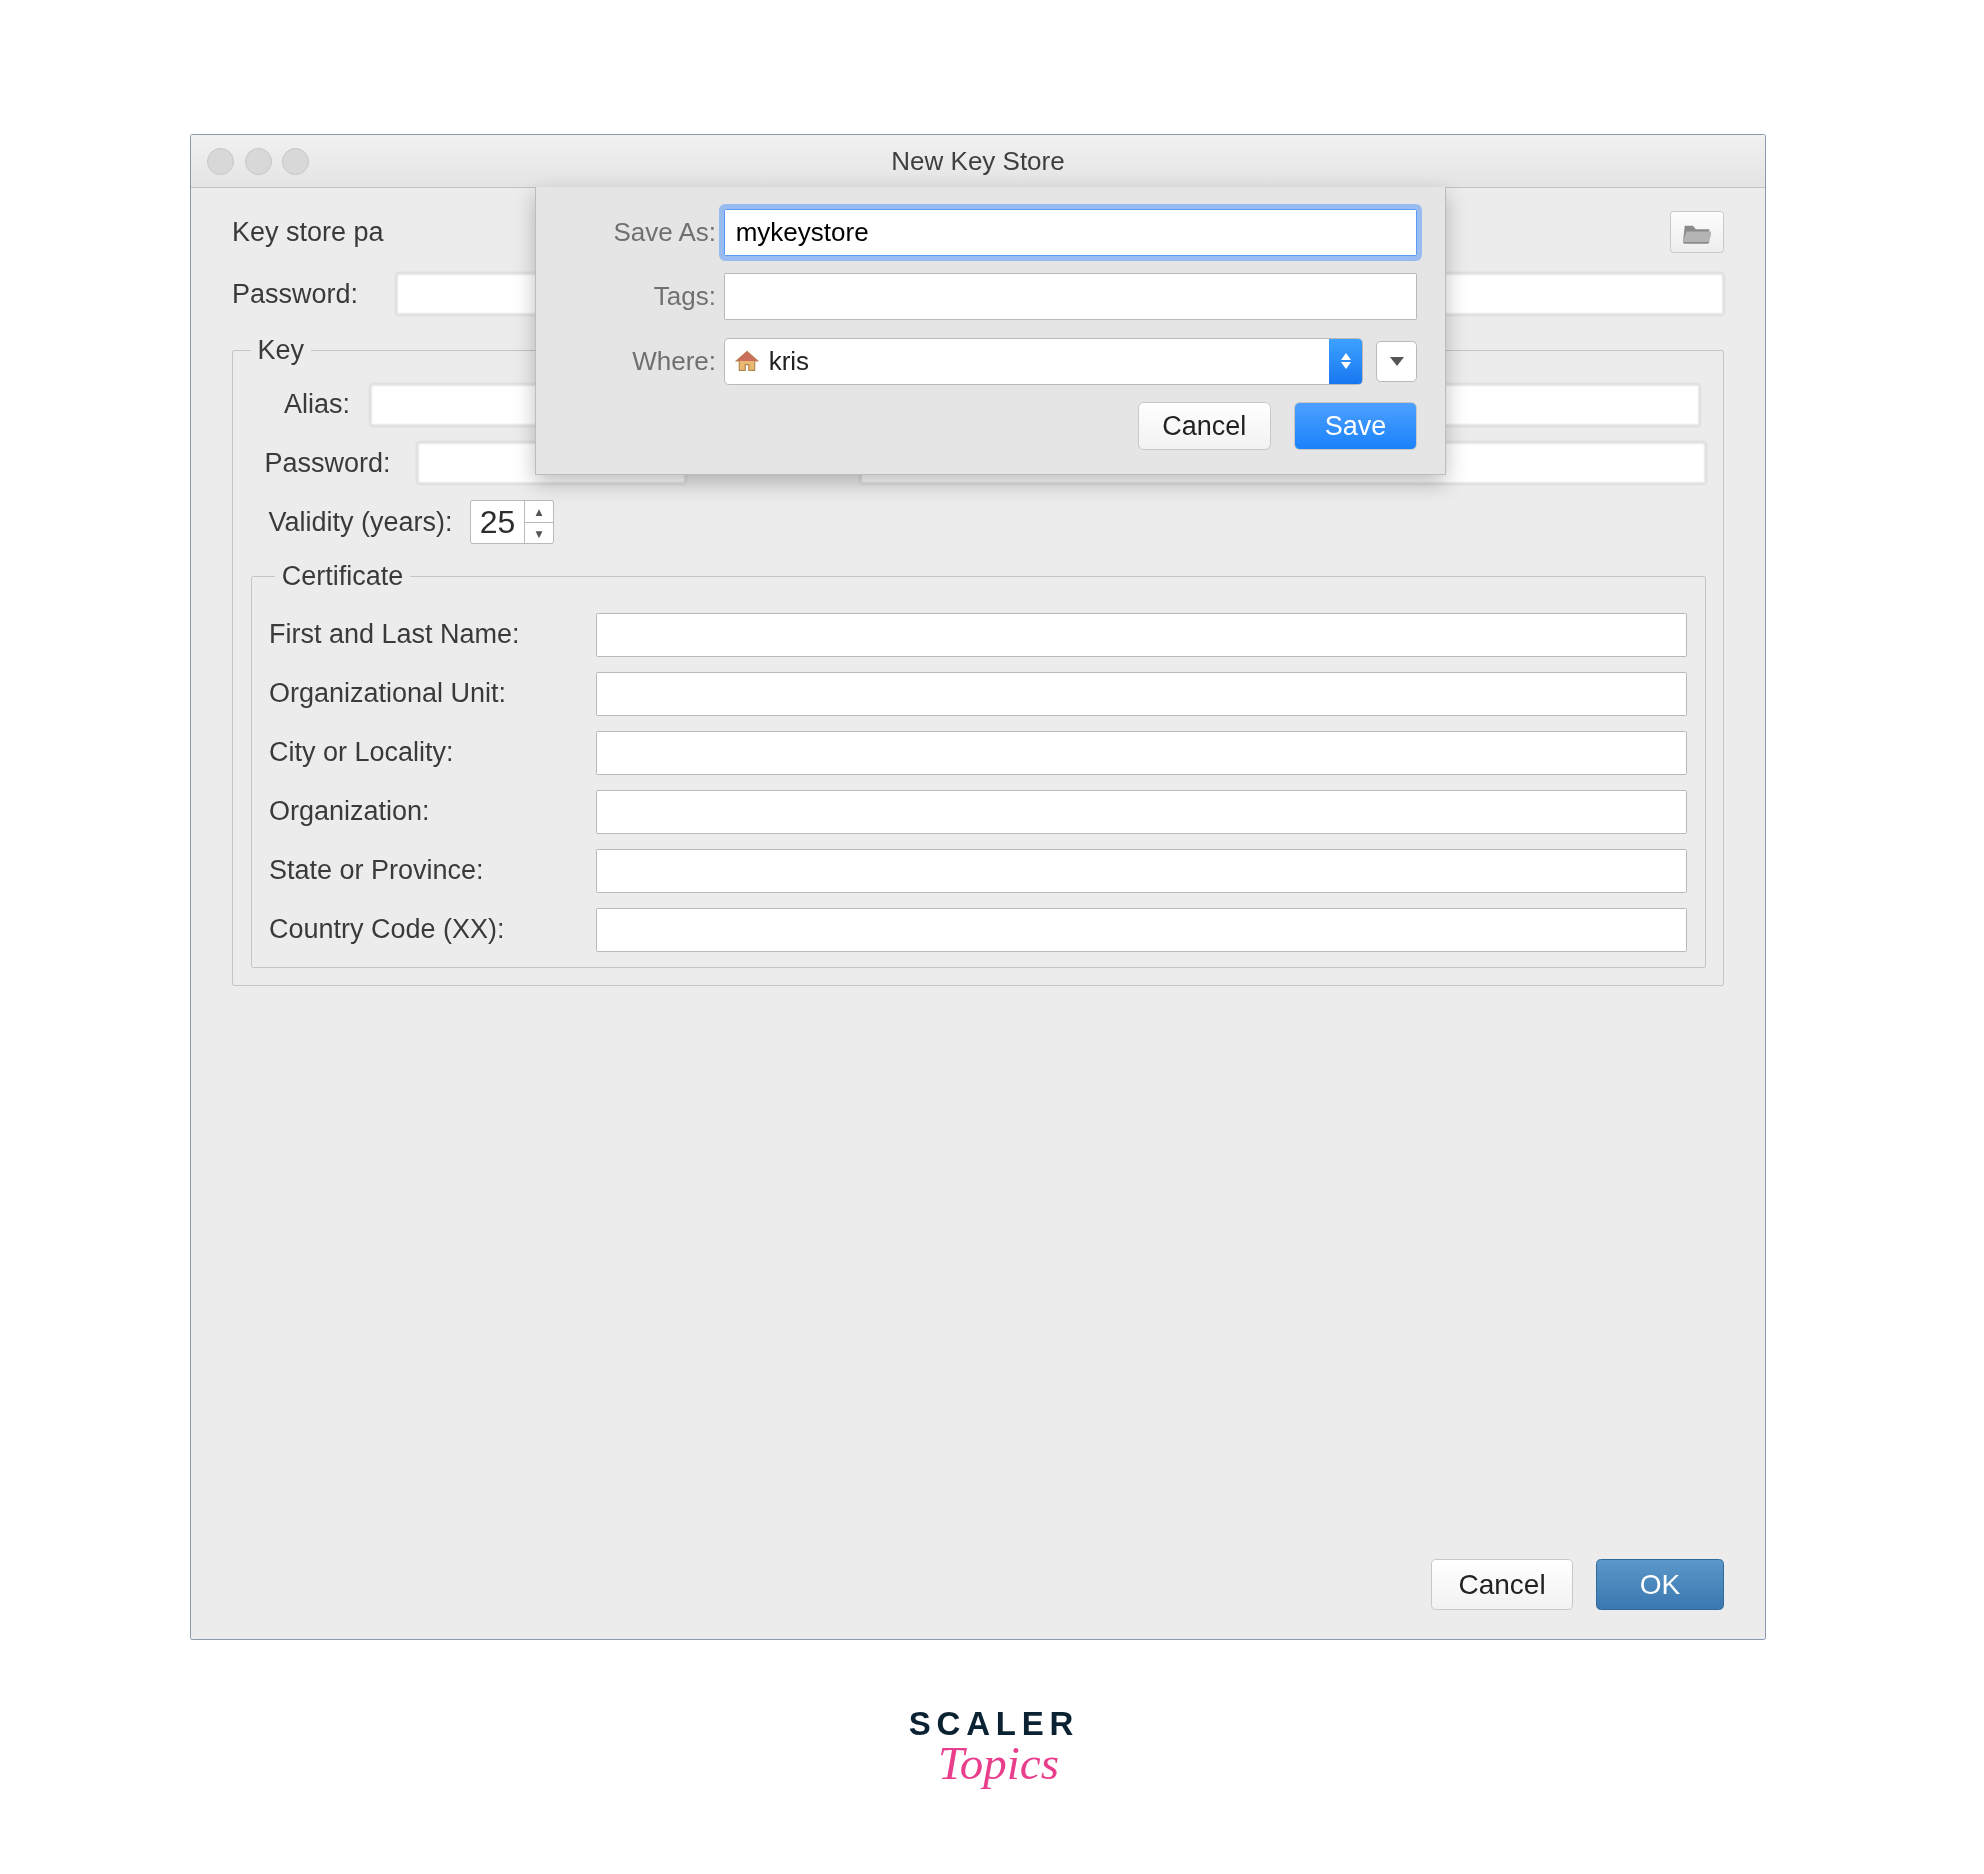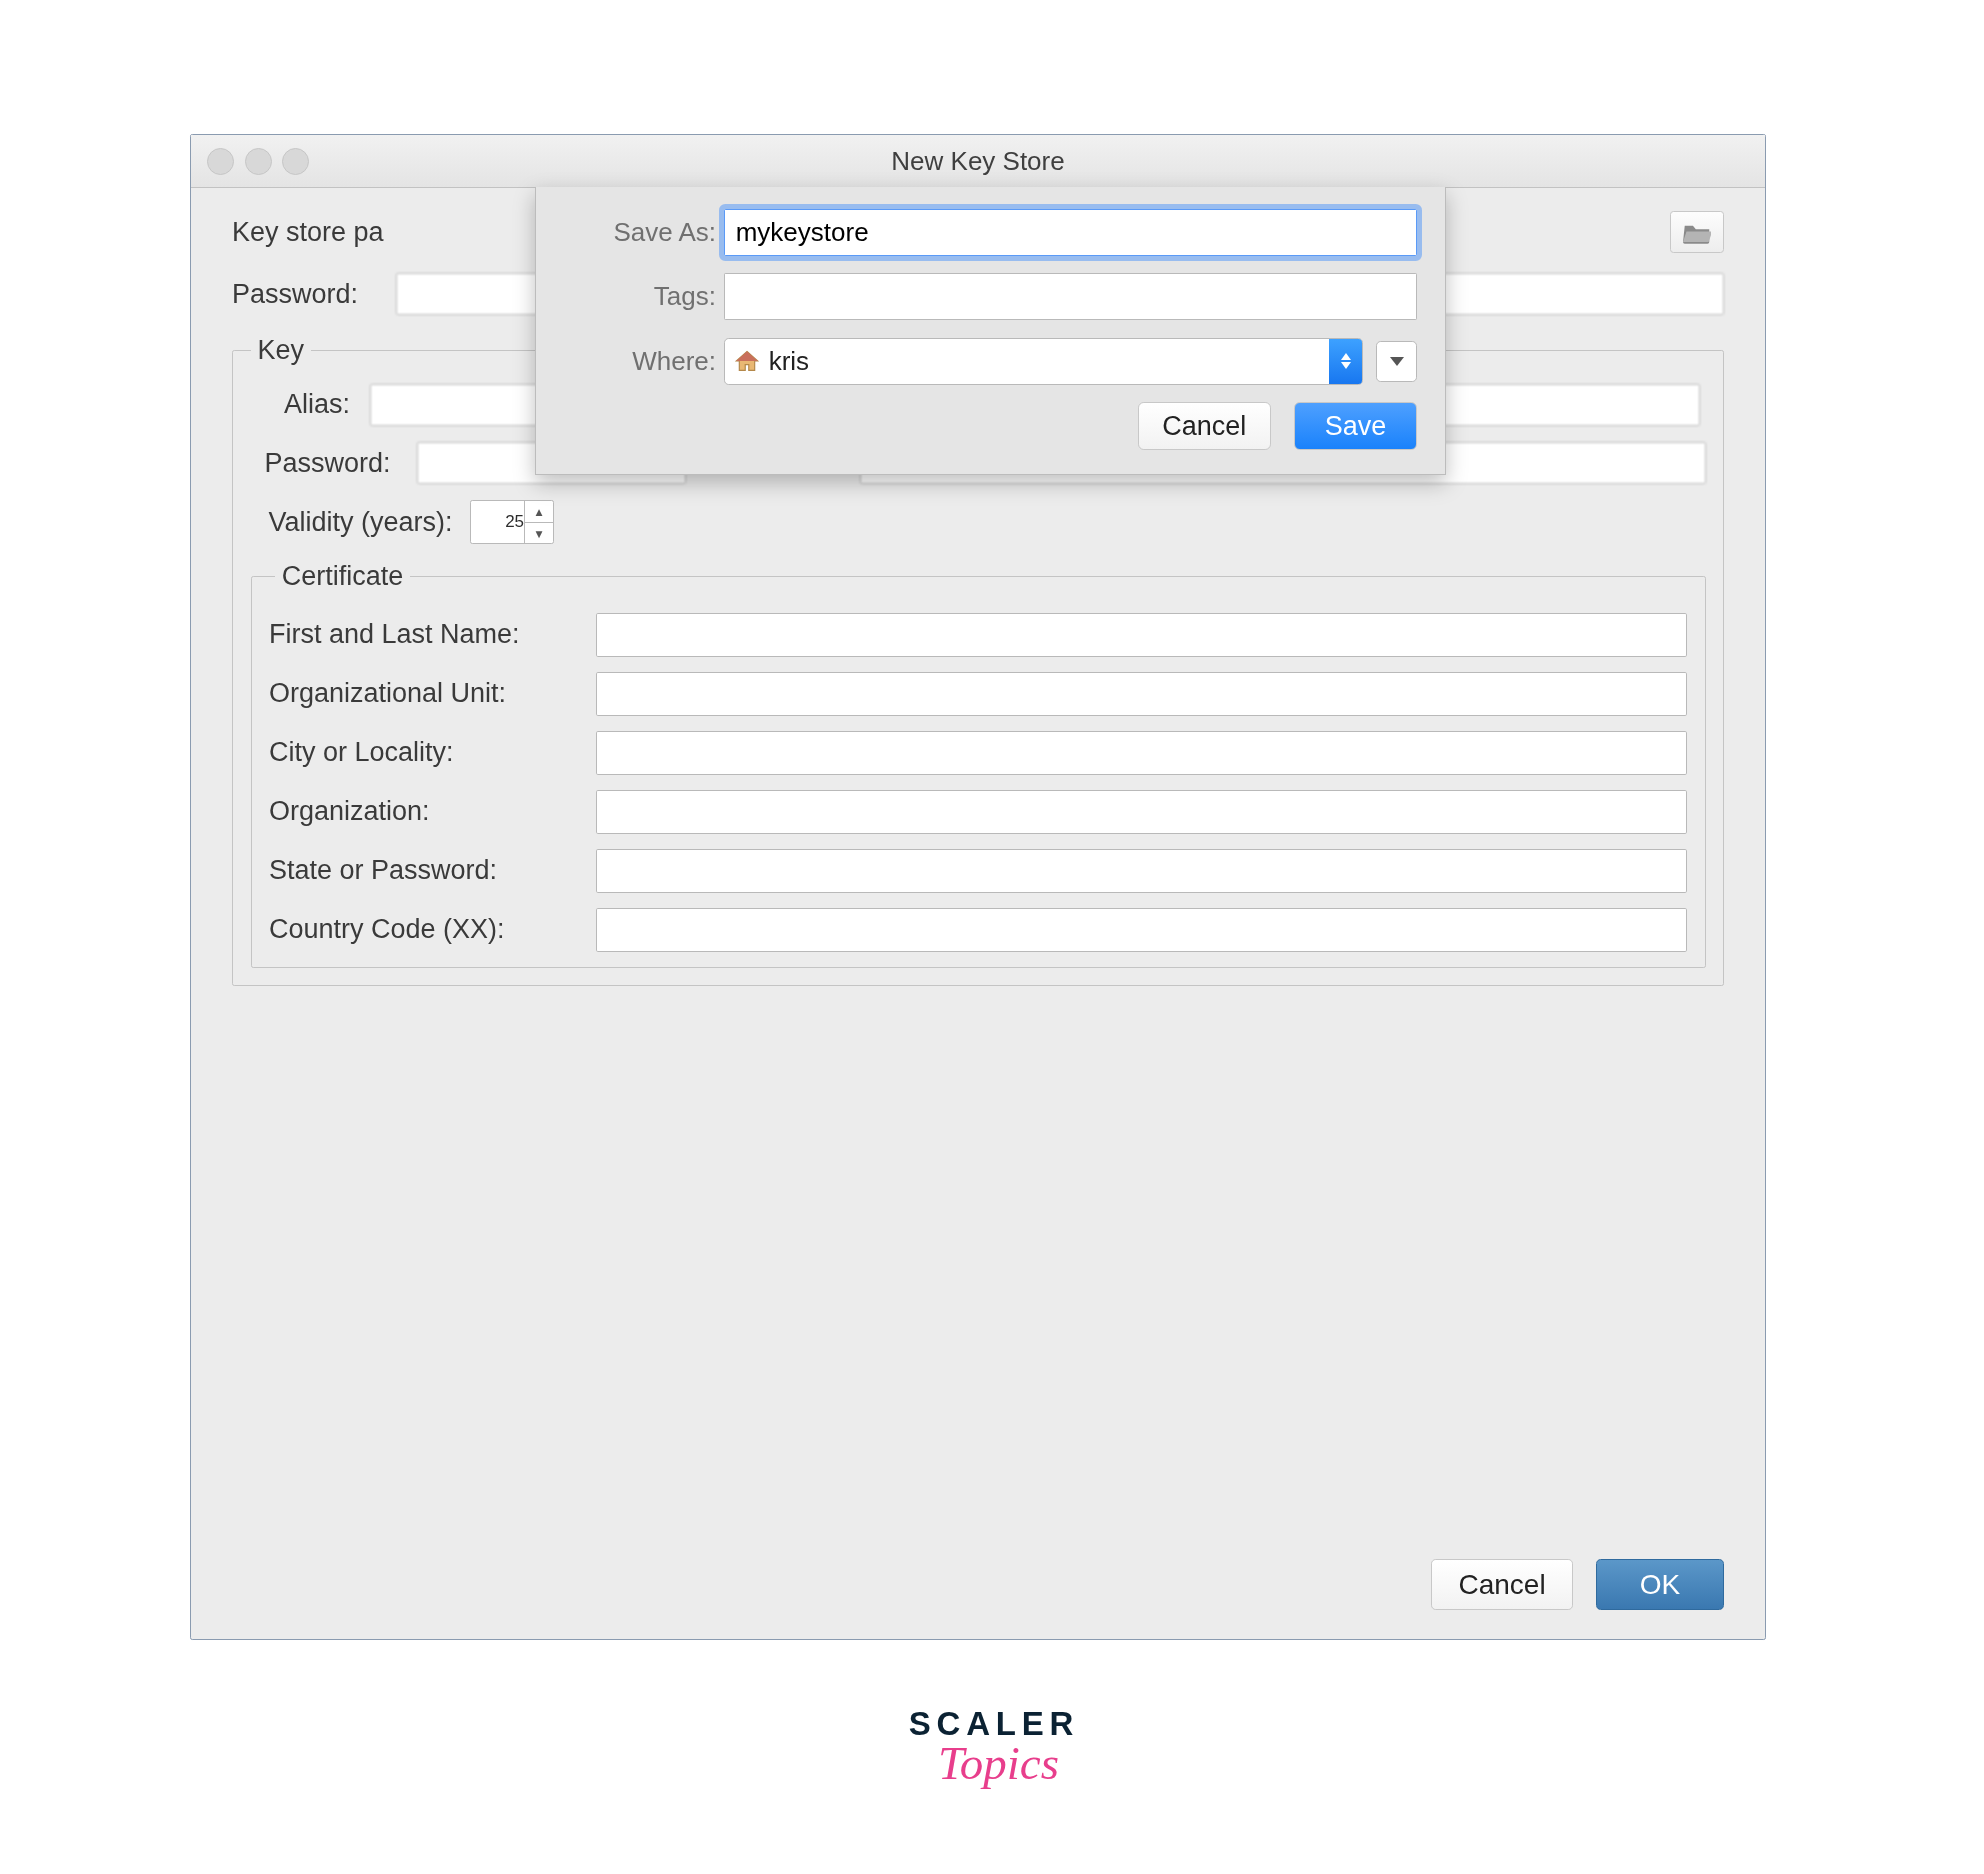--- a/index.html
+++ b/index.html
@@ -126,22 +126,22 @@
   .kpw-row .lbl.conf { width: 128px; margin-left: 35px; text-align: right; filter: blur(1.8px); }
   .validity-row .lbl { margin-left: 18px; margin-right: 17.5px; }
   .spinner-wrap {
     display: flex; align-items: center;
     height: 44px;
     border: 1.2px solid var(--border-input);
     background: #fff;
     border-radius: 2.3px;
   }
   .spinner-val {
-    width: 53px; text-align: right;
-    font-size: 17px;
+    width: 53px; text-align: center;
+    font-size: 32px;
     border: none; outline: none;
   }
   .spinner-btns {
     width: 29px; height: 100%;
     border-left: 1.2px solid var(--border-input);
     display: flex; flex-direction: column;
   }
   .spin-b {
     flex:1; display:flex; align-items:center; justify-content:center;
     font-size: 11.7px; color:#555;
@@ -366,21 +366,21 @@
         </div>
         <div class="cert-row">
           <div class="clabel">City or Locality:</div>
           <div class="input-txt"></div>
         </div>
         <div class="cert-row">
           <div class="clabel">Organization:</div>
           <div class="input-txt"></div>
         </div>
         <div class="cert-row">
-          <div class="clabel">State or Password:</div>
+          <div class="clabel">State or Province:</div>
           <div class="input-txt"></div>
         </div>
         <div class="cert-row">
           <div class="clabel">Country Code (XX):</div>
           <div class="input-txt"></div>
         </div>
       </fieldset>
     </fieldset>
 
     <div class="footer-buttons">

